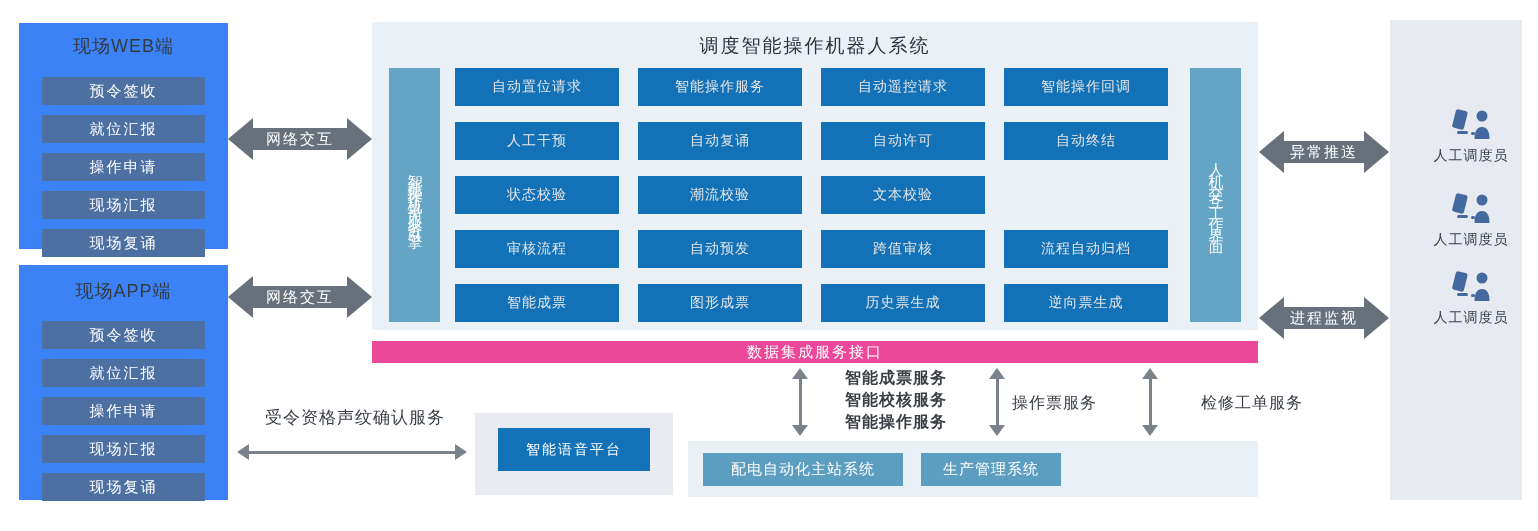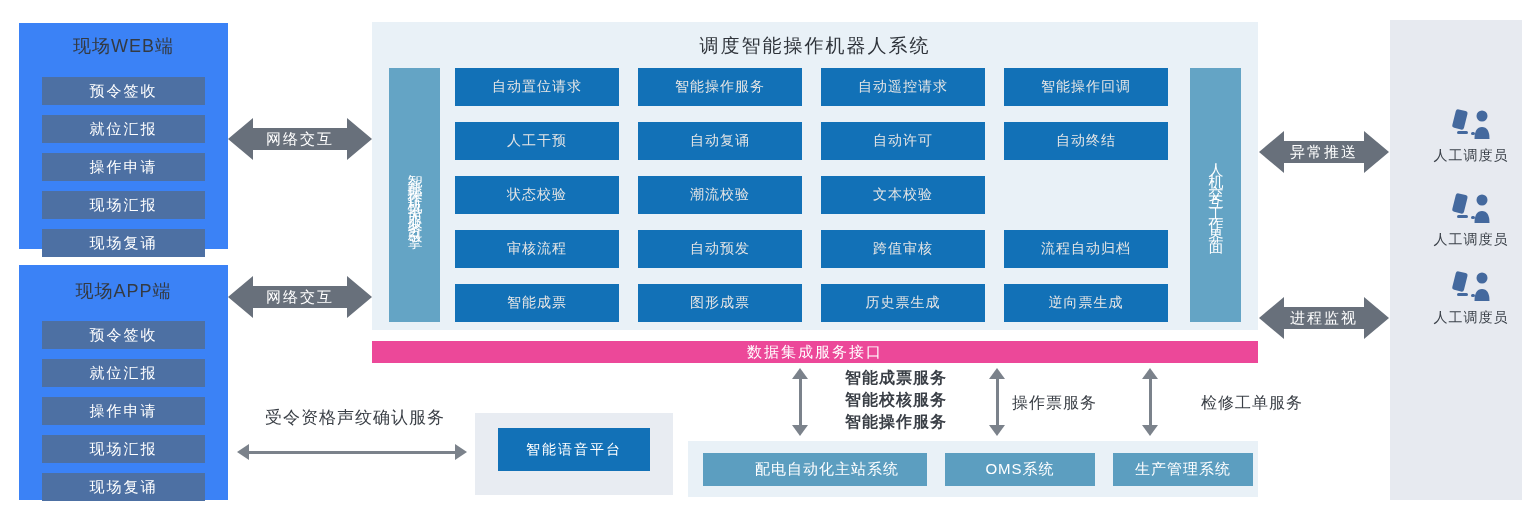--- a/index.html
+++ b/index.html
@@ -156,22 +156,21 @@
 
   <div class="svc-label svc-stack" style="left:845px;top:367px;font-weight:bold;">
     <div>智能成票服务</div>
     <div>智能校核服务</div>
     <div>智能操作服务</div>
   </div>
   <div class="svc-label" style="left:1012px;top:393px;">操作票服务</div>
   <div class="svc-label" style="left:1165px;top:393px;margin-left:36px;">检修工单服务</div>
 
   <div class="panel panel-blue" id="downstream">
-    <div class="dsys" style="width:200px;padding-left:24px;">配电自动化主站系统</div>
-    <div class="dsys" style="width:150px;">OMS系统</div>
+    <div class="dsys" style="width:200px;">配电自动化主站系统</div>
     <div class="dsys" style="width:140px;">生产管理系统</div>
   </div>
 
   <div id="voice-label">受令资格声纹确认服务</div>
   <div class="tharrow" style="left:237px;top:444px;width:230px;">
     <span class="hline"></span>
   </div>
   <div class="panel" id="voice-panel">
     <div id="voice-box">智能语音平台</div>
   </div>

